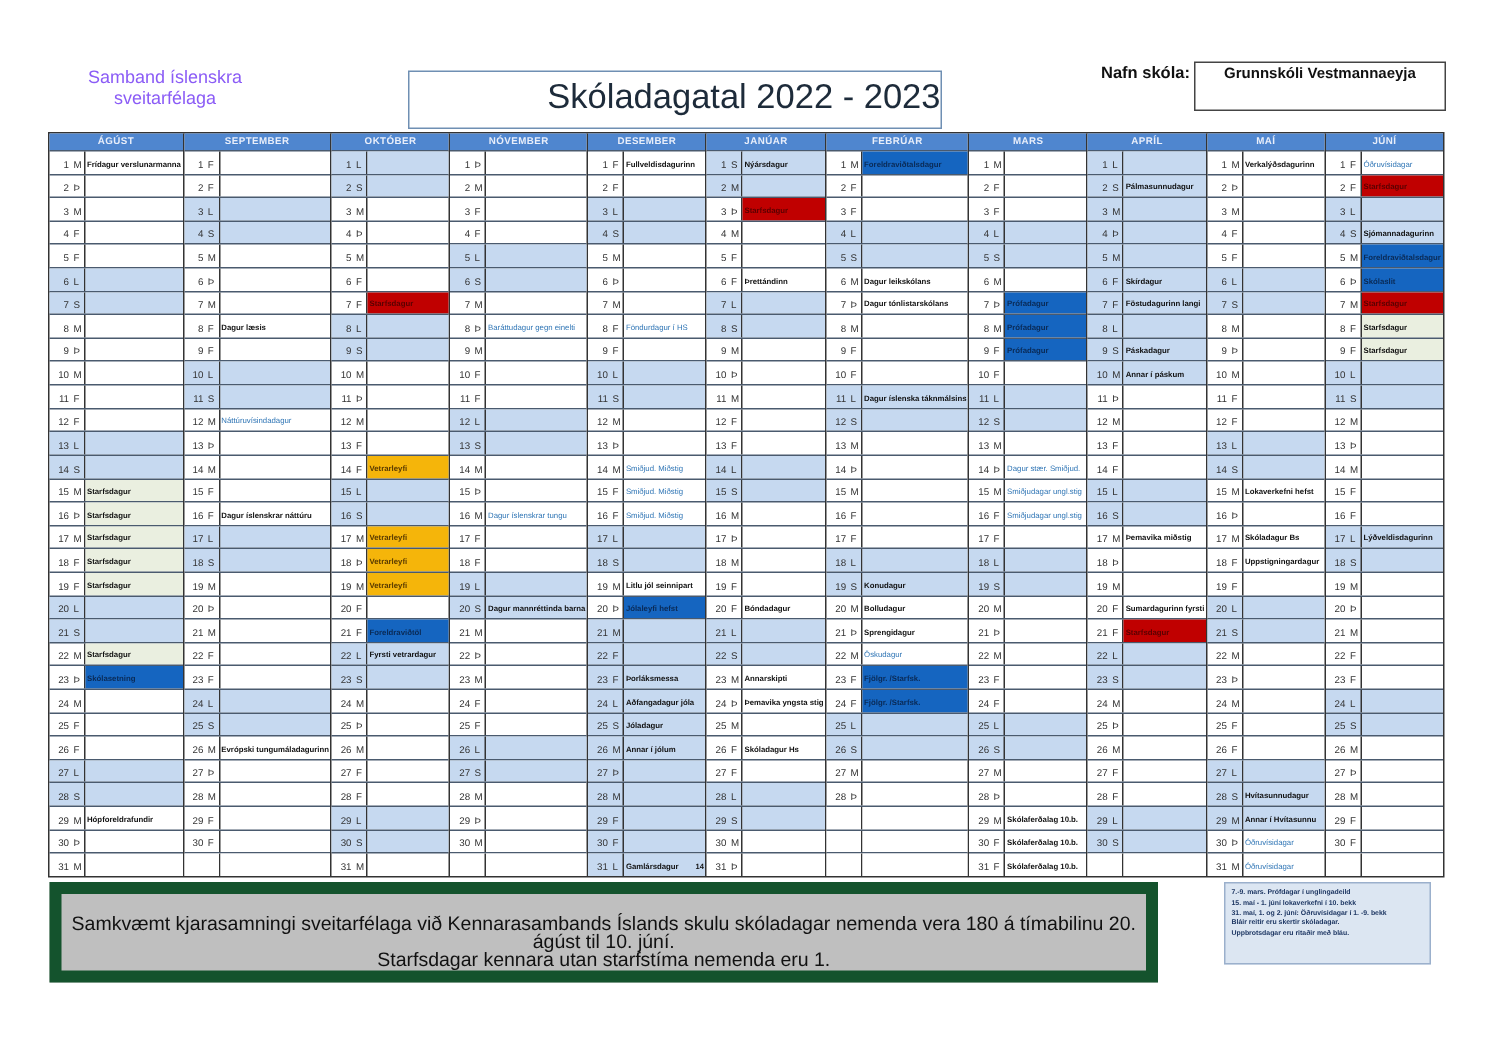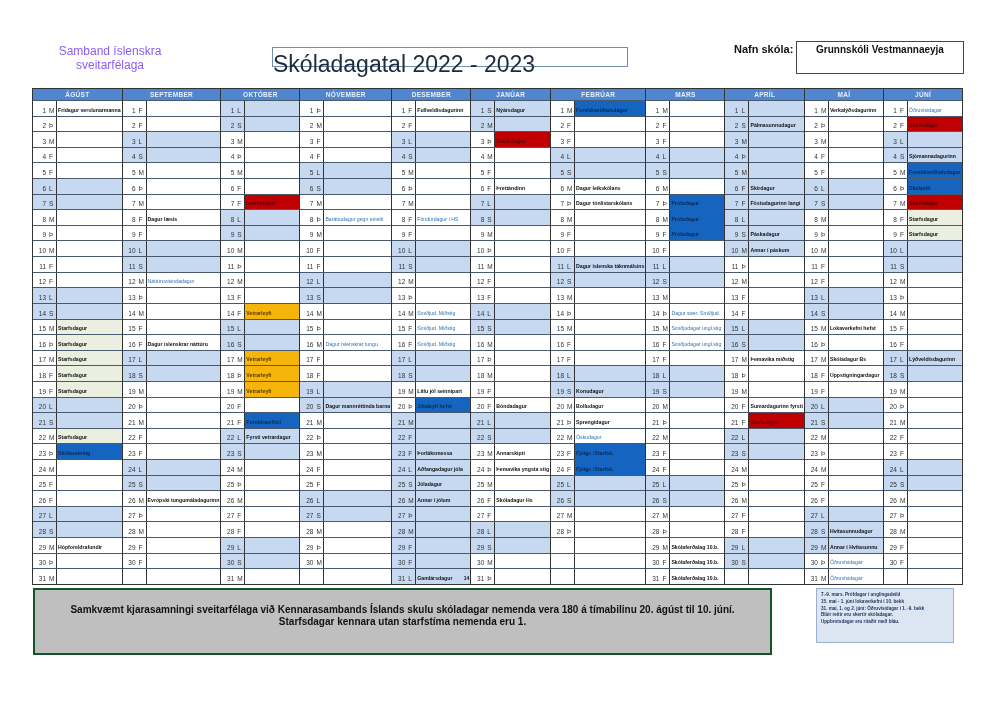--- a/index.html
+++ b/index.html
@@ -1,37 +1,37 @@
 <!DOCTYPE html>
 <html><head>
 <meta charset="utf-8">
 <style>
   html,body{margin:0;padding:0;background:#fff;}
   body{width:992px;height:702px;position:relative;overflow:hidden;font-family:"Liberation Sans",sans-serif;}
   .org{position:absolute;left:40px;top:44px;width:140px;text-align:center;font-size:12px;line-height:14px;color:#8b5cf6;}
-  .titlebox{position:absolute;left:272px;top:47px;width:356px;height:20px;border:1px solid #6f8fb3;box-sizing:border-box;text-align:left;font-size:23px;line-height:33px;color:#1d2b3a;}
+  .titlebox{position:absolute;left:272px;top:47px;width:356px;height:39px;border:1px solid #6f8fb3;box-sizing:border-box;text-align:right;font-size:23px;line-height:33px;color:#1d2b3a;}
   .schoollabel{position:absolute;left:734px;top:43px;font-size:11px;font-weight:bold;color:#111;}
   .schoolbox{position:absolute;left:796px;top:41px;width:168px;height:33px;border:1px solid #444;box-sizing:border-box;text-align:center;font-size:10px;font-weight:bold;line-height:15px;color:#111;}
   .grid{position:absolute;left:32px;top:88px;width:931px;height:497px;border:1px solid #333;box-sizing:border-box;display:flex;}
   .month{flex:1;display:flex;flex-direction:column;border-right:1px solid #333;}
   .month:last-child{border-right:none;}
   .mhead{height:11px;background:#4f86cf;color:#e8eefa;font-size:6.5px;font-weight:bold;text-align:center;line-height:11px;letter-spacing:.3px;}
   .row{flex:1;display:flex;border-top:1px solid #4a5a6e;min-height:0;}
   .dn{width:24px;border-right:1px solid #333;font-size:6.5px;color:#333;display:flex;align-items:flex-end;padding:0 0 2px 2px;box-sizing:border-box;white-space:nowrap;}
   .dn .d{display:inline-block;width:11px;text-align:right;margin-right:3px;}
   .tx{flex:1;font-size:5.2px;color:#111;display:flex;align-items:flex-end;padding:0 1px 3px 1px;box-sizing:border-box;white-space:nowrap;overflow:hidden;font-weight:bold;}
   .we .dn,.we .tx{background:#c6d9f0;}
   .empty .dn,.empty .tx{background:#fff;}
   .tx.red{background:#c00000;color:#5a0000;}
   .tx.blue{background:#1565c0;color:#0a2a55;}
   .tx.orange{background:#f5b50a;color:#5a3b00;}
   .tx.green{background:#eaefe0;color:#111;}
   .tx.link{color:#2f75b5;font-weight:normal;}
   .tx .num{margin-left:auto;font-size:5px;}
-  .notebox{position:absolute;left:33px;top:588px;width:739px;height:67px;background:#bfbfbf;border:2px solid #14532d;box-sizing:border-box;text-align:center;font-size:10px;line-height:12px;color:#111;padding-top:14px;font-weight:bold;}
+  .notebox{position:absolute;left:33px;top:588px;width:739px;height:67px;background:#bfbfbf;border:8px solid #14532d;box-sizing:border-box;text-align:center;font-size:13px;line-height:12px;color:#111;padding-top:14px;}
   .legend{position:absolute;left:816px;top:588px;width:138px;height:55px;background:#dce6f2;border:1px solid #9bb0cc;box-sizing:border-box;padding:3px 4px;font-size:4.6px;line-height:6.8px;color:#1f3864;font-weight:bold;}
 </style>
 </head>
 <body>
 
 <div class="org">
   <div>Samband íslenskra</div>
   <div>sveitarfélaga</div>
 </div>
 <div class="titlebox">Skóladagatal 2022 - 2023</div>

